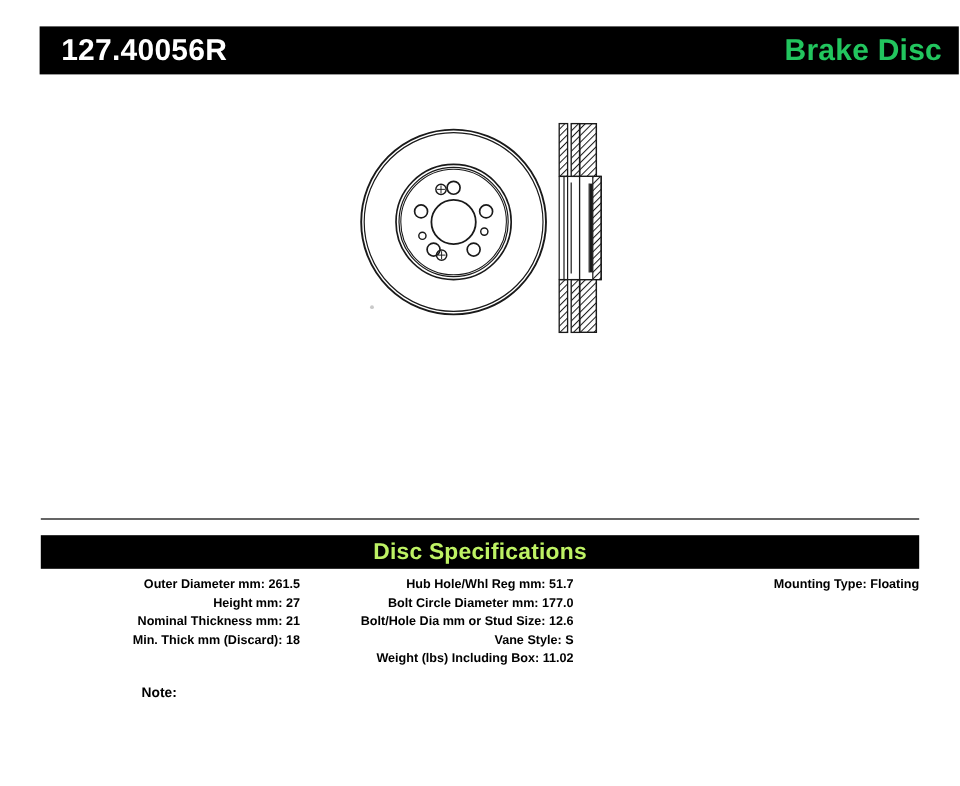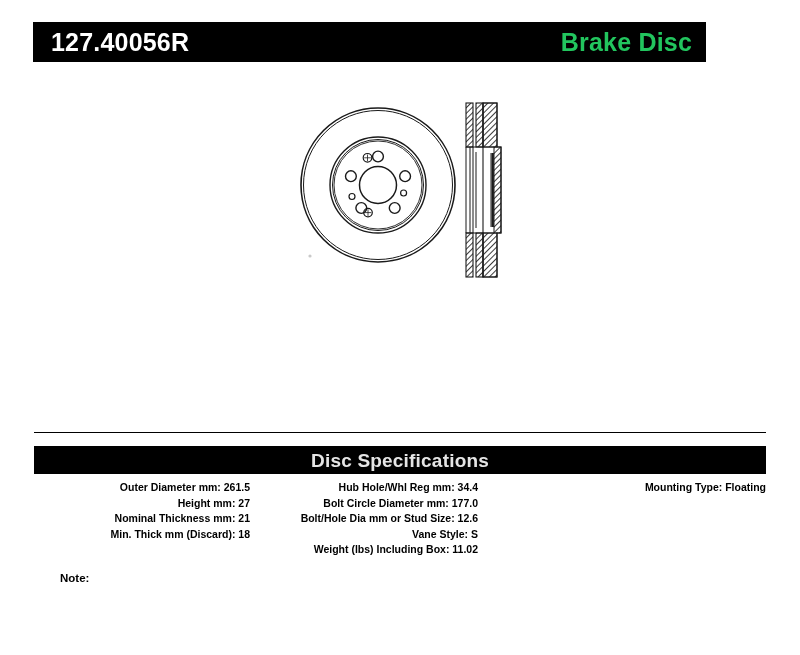--- a/index.html
+++ b/index.html
@@ -14,21 +14,21 @@
     font-family: "Liberation Sans", sans-serif;
     color: #000000;
     overflow: hidden;
   }
 
   
   .header-bar {
     position: absolute;
     left: 33px;
     top: 22px;
-    width: 673px;
+    width: 766px;
     height: 40px;
     background: #000000;
     display: flex;
     align-items: center;
     justify-content: space-between;
     box-sizing: border-box;
     padding: 0 14px 0 18px;
   }
   .part-number {
     color: #ffffff;
@@ -80,21 +80,21 @@
     left: 34px;
     top: 446px;
     width: 732px;
     height: 28px;
     background: #000000;
     display: flex;
     align-items: center;
     justify-content: center;
   }
   .spec-bar-title {
-    color: #e5e5e5;
+    color: #bef264;
     font-size: 19px;
     font-weight: bold;
     letter-spacing: 0.2px;
     line-height: 1;
   }
 
   
   .spec-columns {
     position: absolute;
     left: 34px;
@@ -129,21 +129,21 @@
   }
 
   
   .note-row {
     position: absolute;
     left: 34px;
     top: 568px;
     width: 732px;
   }
   .note-label {
-    margin-left: 26px;
+    margin-left: 84px;
     font-size: 11.5px;
     font-weight: bold;
     line-height: 14px;
   }
 </style>
 </head>
 <body>
 
 <div class="header-bar">
   <span class="part-number">127.40056R</span>
@@ -234,21 +234,21 @@
 <div class="spec-columns">
 
   <div class="spec-col spec-col-left">
     <div class="spec-line">Outer Diameter mm: 261.5</div>
     <div class="spec-line">Height mm: 27</div>
     <div class="spec-line">Nominal Thickness mm: 21</div>
     <div class="spec-line">Min. Thick mm (Discard): 18</div>
   </div>
 
   <div class="spec-col spec-col-mid">
-    <div class="spec-line">Hub Hole/Whl Reg mm: 34.4</div>
+    <div class="spec-line">Hub Hole/Whl Reg mm: 51.7</div>
     <div class="spec-line">Bolt Circle Diameter mm: 177.0</div>
     <div class="spec-line">Bolt/Hole Dia mm or Stud Size: 12.6</div>
     <div class="spec-line">Vane Style: S</div>
     <div class="spec-line">Weight (lbs) Including Box: 11.02</div>
   </div>
 
   <div class="spec-col spec-col-right">
     <div class="spec-line">Mounting Type: Floating</div>
   </div>
 </div>

